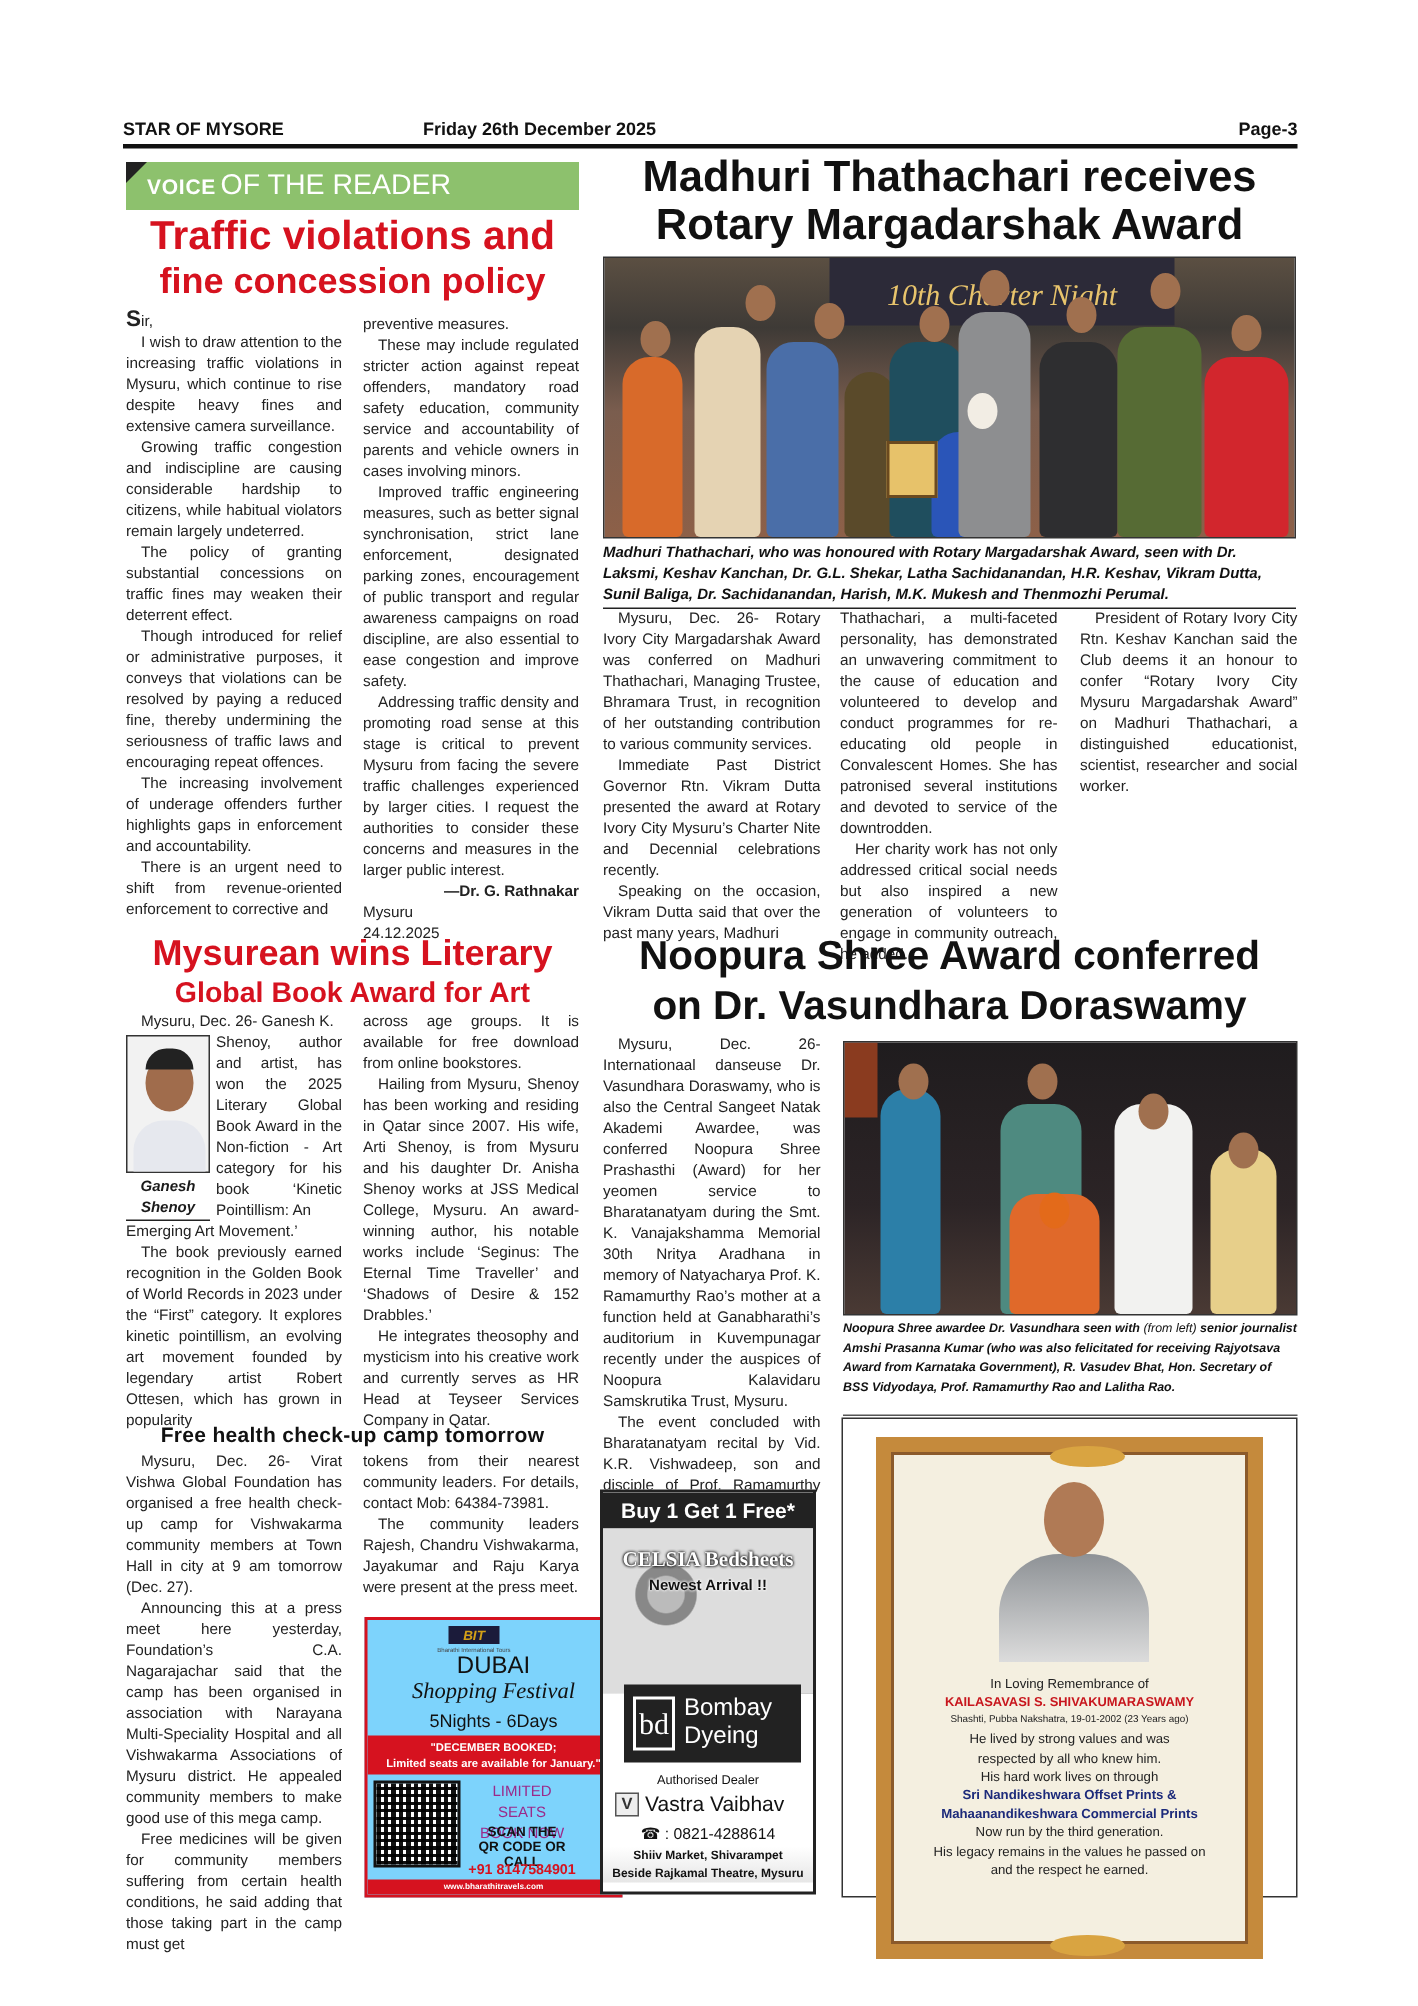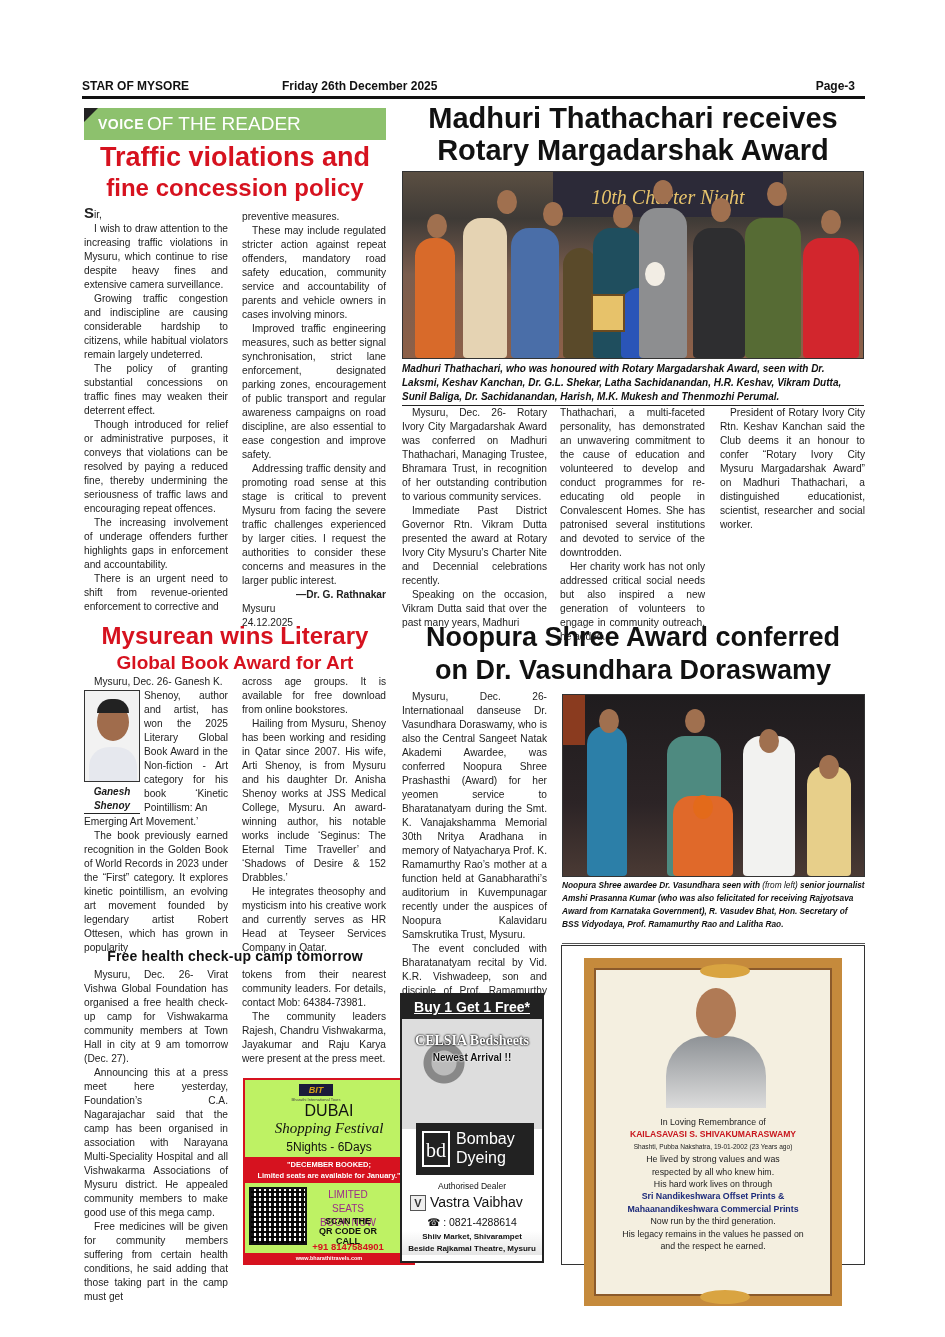--- a/index.html
+++ b/index.html
@@ -1,21 +1,21 @@
 <!DOCTYPE html>
 <html><head>
 <meta charset="utf-8">
 <style>
   * { box-sizing: border-box; margin: 0; padding: 0; }
   body { width: 945px; height: 1337px; background: #ffffff; font-family: "Liberation Sans", sans-serif; color: #1a1a1a; position: relative; overflow: hidden; }
   .abs { position: absolute; }
   .masthead { left: 82px; top: 79px; width: 783px; height: 16px; font-size: 12px; font-weight: bold; color: #111; }
   .masthead .paper { position: absolute; left: 0; top: 0; }
   .masthead .date { position: absolute; left: 200px; top: 0; }
-  .masthead .page { position: absolute; right: 10px; top: 0; }
+  .masthead .page { position: absolute; right: 0; top: 0; }
   .rule { left: 82px; top: 96px; width: 783px; height: 3px; background: #111; }
 
   .body-text { font-size: 10.2px; line-height: 14px; text-align: justify; color: #222; }
   .body-text p { text-indent: 10px; }
   .body-text p.noindent { text-indent: 0; }
 
   
   .vor-band { left: 84px; top: 108px; width: 302px; height: 32px; background: #8dc16d; }
   .vor-band .corner { position: absolute; left: 0; top: 0; width: 0; height: 0; border-top: 14px solid #222; border-right: 14px solid transparent; }
   .vor-band .t1 { position: absolute; left: 14px; top: 8px; font-size: 14px; font-weight: bold; color: #fff; letter-spacing: 0.5px; }
@@ -42,21 +42,21 @@
   .h-mys2 { left: 82px; top: 652px; width: 306px; font-size: 19px; }
   .ganesh-photo { left: 84px; top: 690px; width: 56px; height: 92px; border: 1px solid #333; background: #f2f2f2; overflow: hidden; }
   .ganesh-photo .face { position: absolute; left: 12px; top: 12px; width: 32px; height: 38px; border-radius: 50%; background: #a06c4c; }
   .ganesh-photo .hair { position: absolute; left: 12px; top: 8px; width: 32px; height: 14px; border-radius: 16px 16px 0 0; background: #222; }
   .ganesh-photo .shirt { position: absolute; left: 4px; top: 56px; width: 48px; height: 40px; border-radius: 20px 20px 0 0; background: #e6e8ee; }
   .ganesh-cap { left: 84px; top: 785px; width: 56px; font-size: 10px; font-weight: bold; font-style: italic; text-align: center; line-height: 14px; border-bottom: 1px solid #222; }
 
   .h-free { left: 82px; top: 948px; width: 306px; font-size: 14px; font-weight: bold; color: #111; text-align: center; letter-spacing: 0.2px; }
 
   
-  .dubai { left: 243px; top: 1078px; width: 172px; height: 187px; border: 2px solid #d6121f; background: #bef264; overflow: hidden; }
+  .dubai { left: 243px; top: 1078px; width: 172px; height: 187px; border: 2px solid #d6121f; background: #7dd3fc; overflow: hidden; }
   .dubai .logo { position: absolute; left: 54px; top: 4px; width: 34px; height: 12px; background: #1b1b3a; color: #d4a017; font-size: 9px; font-weight: bold; text-align: center; line-height: 12px; font-style: italic; }
   .dubai .logo-sub { position: absolute; left: 40px; top: 17px; width: 62px; font-size: 4px; text-align: center; color: #444; }
   .dubai .dubai-t { position: absolute; left: 0; top: 22px; width: 100%; font-size: 16px; text-align: center; color: #111; }
   .dubai .spf { position: absolute; left: 0; top: 40px; width: 100%; font-size: 15px; font-style: italic; font-family: "Liberation Serif", serif; text-align: center; color: #111; }
   .dubai .nights { position: absolute; left: 0; top: 60px; width: 100%; font-size: 12px; text-align: center; color: #111; }
   .dubai .redband { position: absolute; left: 0; top: 77px; width: 100%; height: 26px; background: #d6121f; color: #fff; font-size: 7.5px; font-weight: bold; text-align: center; line-height: 11px; padding-top: 2px; }
   .dubai .qr { position: absolute; left: 4px; top: 107px; width: 58px; height: 58px; background:
      repeating-linear-gradient(90deg, #111 0 3px, #fff 3px 5px),
      repeating-linear-gradient(0deg, #111 0 2px, #fff 2px 5px); background-blend-mode: multiply; border: 2px solid #111; }
   .dubai .limited { position: absolute; left: 66px; top: 108px; width: 74px; font-size: 10px; font-weight: normal; color: #9b2a8a; text-align: center; line-height: 14px; }
@@ -66,21 +66,21 @@
 
   
   .h-noop1 { left: 398px; top: 622px; width: 470px; font-size: 27px; }
   .h-noop2 { left: 398px; top: 655px; width: 470px; font-size: 27px; }
   .photo2 { left: 562px; top: 694px; width: 303px; height: 183px; background: linear-gradient(180deg, #1f1c1e 0%, #2c2426 60%, #4a3a34 100%); border: 1px solid #333; overflow: hidden; }
   .caption2 { left: 562px; top: 879px; width: 303px; font-size: 8.3px; font-style: italic; font-weight: bold; line-height: 13px; color: #111; border-bottom: 1.5px solid #555; padding-bottom: 12px; }
   .caption2 .ni { font-weight: normal; }
 
   
   .bd { left: 400px; top: 993px; width: 144px; height: 270px; border: 2px solid #222; background: #fff; overflow: hidden; }
-  .bd .top { position: absolute; left: 0; top: 0; width: 100%; height: 24px; background: #222; color: #fff; font-size: 14px; font-weight: bold; text-align: center; line-height: 24px; text-decoration: underline; }
+  .bd .top { position: absolute; left: 0; top: 0; width: 100%; height: 24px; background: #222; color: #fff; font-size: 14px; font-weight: bold; text-align: center; line-height: 24px; }
   .bd .fabric { position: absolute; left: 0; top: 24px; width: 100%; height: 110px; background: radial-gradient(circle at 30% 40%, #bbb 0 12px, #888 13px 20px, #ddd 21px), linear-gradient(135deg, #999, #eee 50%, #777); }
   .bd .celsia { position: absolute; left: 0; top: 38px; width: 100%; font-family: "Liberation Serif", serif; font-size: 14px; font-weight: bold; color: #fff; text-align: center; text-shadow: 0 0 2px #000, 0 0 2px #000; }
   .bd .newest { position: absolute; left: 0; top: 57px; width: 100%; font-size: 10px; font-weight: bold; color: #111; text-align: center; text-shadow: 0 0 2px #fff, 0 0 2px #fff; }
   .bd .logo-box { position: absolute; left: 14px; top: 128px; width: 118px; height: 52px; background: #222; }
   .bd .logo-mark { position: absolute; left: 6px; top: 8px; width: 28px; height: 36px; border: 2px solid #fff; color: #fff; font-family: "Liberation Serif", serif; font-size: 20px; text-align: center; line-height: 34px; }
   .bd .logo-name { position: absolute; left: 40px; top: 6px; font-size: 16px; color: #fff; line-height: 19px; }
   .bd .auth { position: absolute; left: 0; top: 186px; width: 100%; font-size: 8.5px; text-align: center; color: #111; }
   .bd .vv-icon { position: absolute; left: 8px; top: 200px; width: 16px; height: 16px; border: 1px solid #555; font-size: 11px; font-weight: bold; text-align: center; line-height: 14px; color: #333; background: #eee; }
   .bd .vv { position: absolute; left: 28px; top: 199px; font-size: 14px; color: #111; }
   .bd .tel { position: absolute; left: 0; top: 221px; width: 100%; font-size: 10.5px; text-align: center; color: #111; }

